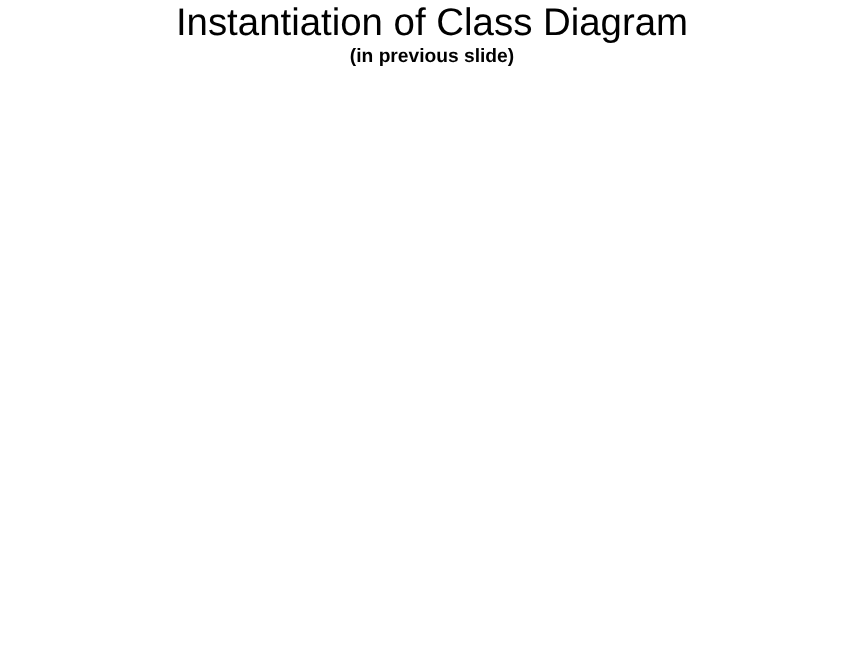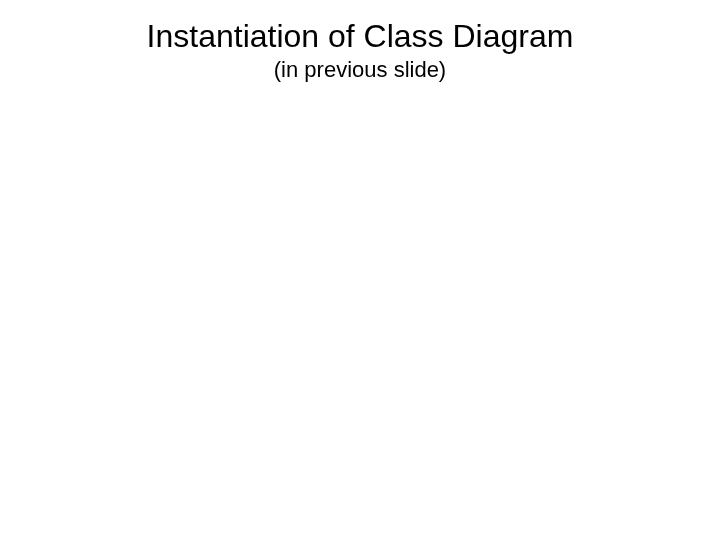--- a/index.html
+++ b/index.html
@@ -11,33 +11,32 @@
       width: 720px;
       height: 540px;
       background: #ffffff;
       font-family: Arial, Helvetica, sans-serif;
       color: #000000;
       overflow: hidden;
     }
     .slide {
       width: 100%;
       height: 100%;
-      padding-top: 18px;
     }
     .title {
       font-size: 32px;
       font-weight: normal;
       text-align: center;
       letter-spacing: 0px;
       margin-left: 40px;
       margin-right: 40px;
     }
     .subtitle {
-      font-size: 22px;
-      font-weight: normal;
+      font-size: 16px;
+      font-weight: bold;
       text-align: center;
       margin-top: 2px;
     }
   </style>
 </head>
 <body>
 
 <div class="slide">
   <h1 class="title">Instantiation of Class Diagram</h1>
   <div class="subtitle">(in previous slide)</div>

